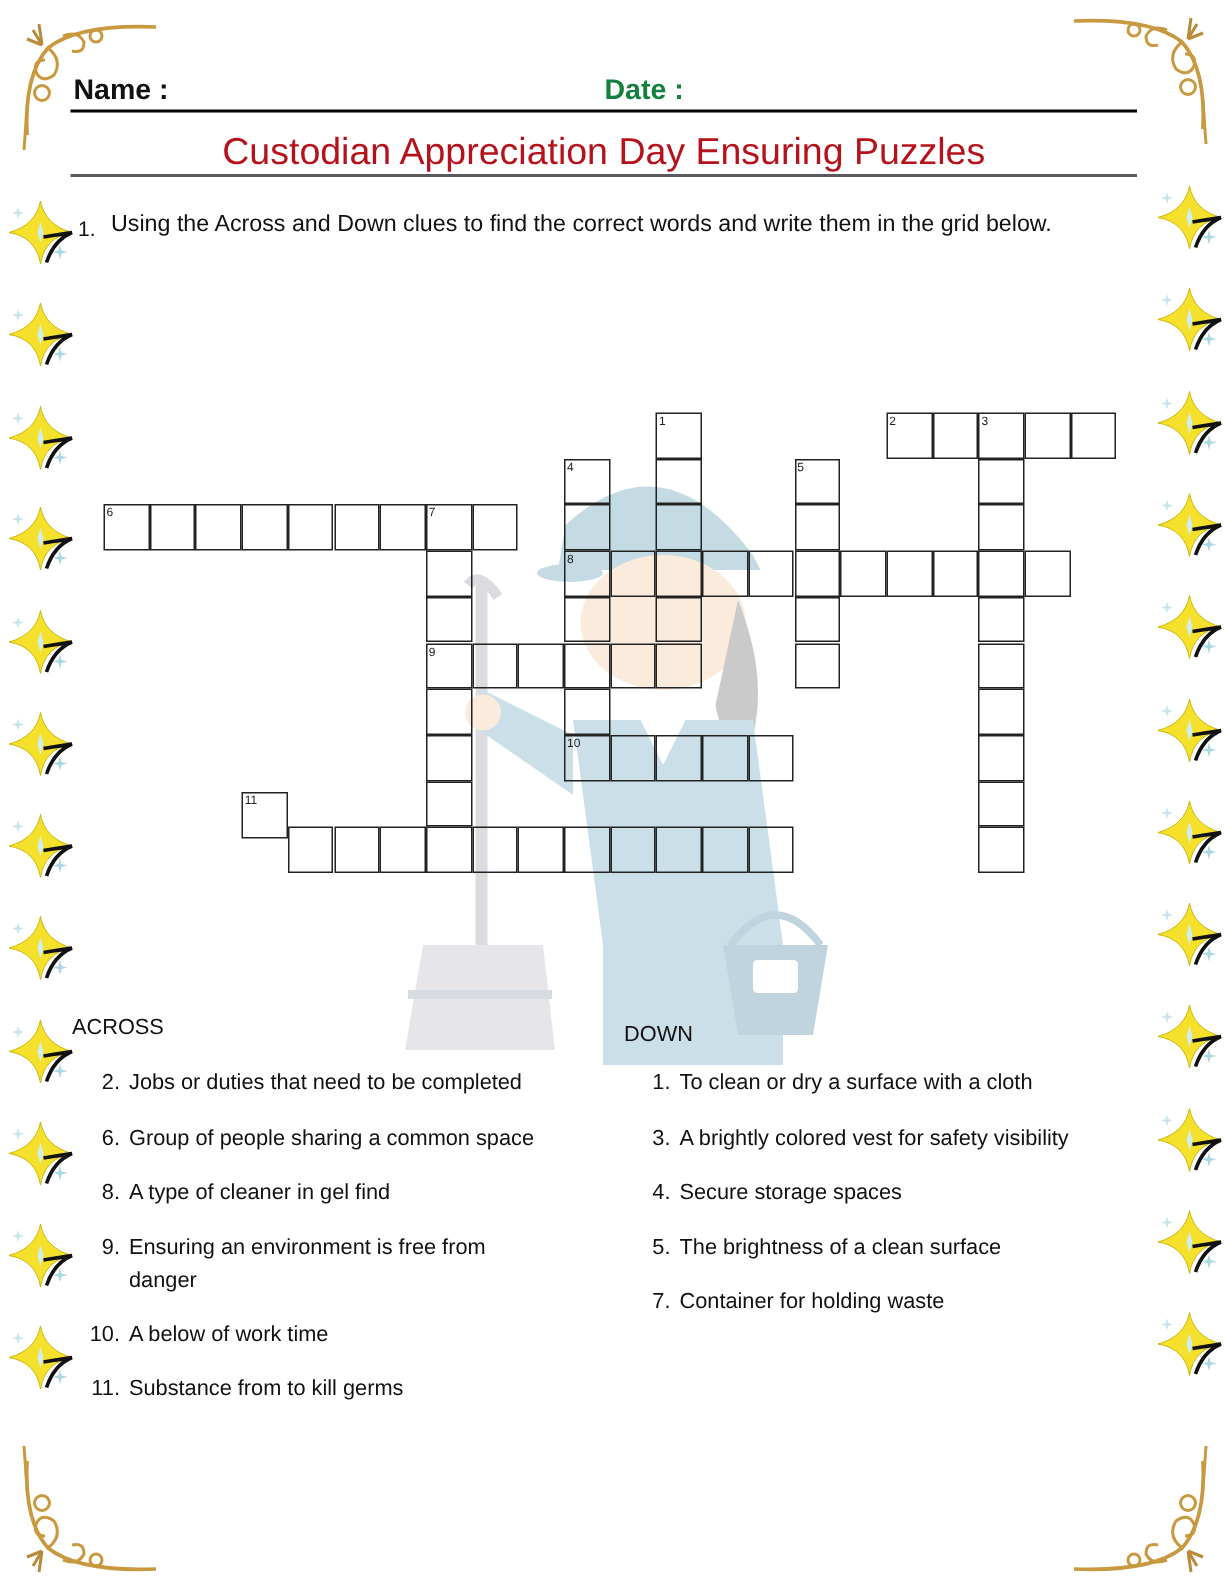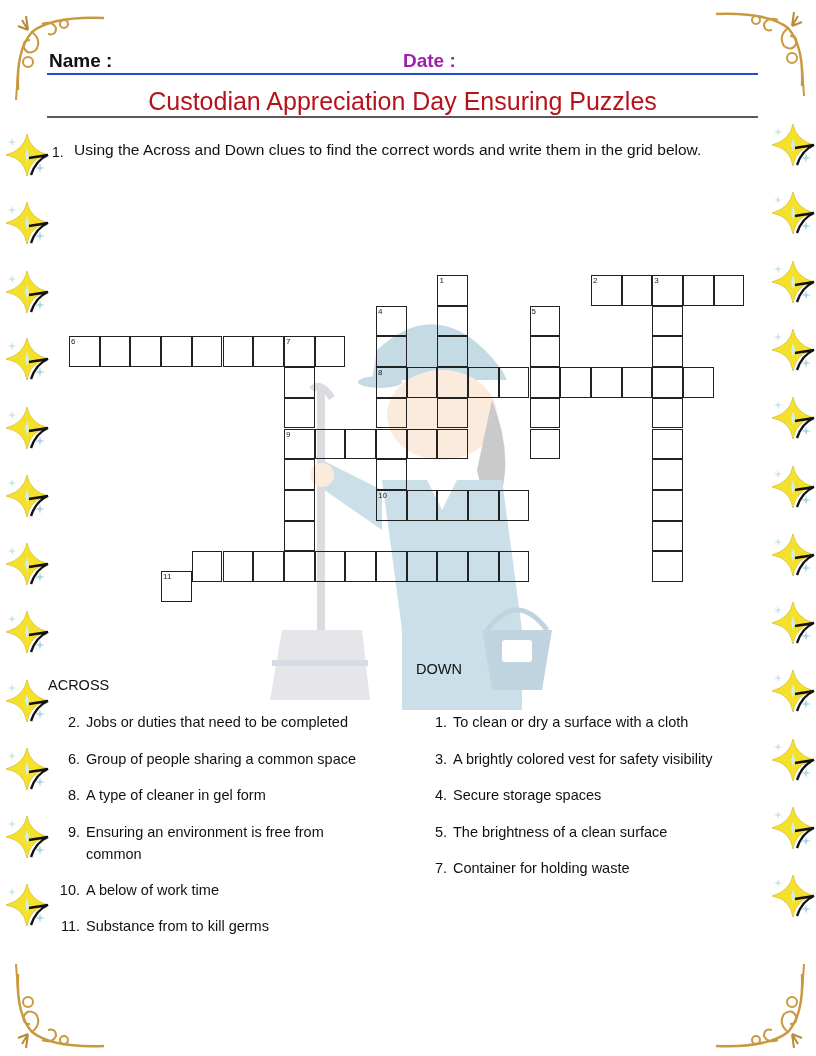--- a/index.html
+++ b/index.html
@@ -10,23 +10,23 @@
   .corner svg { width: 100%; height: 100%; }
   .corner.tl { left: 12px; top: 10px; }
   .corner.tr { right: 8px; top: 6px; transform: scaleX(-1); }
   .corner.bl { left: 12px; bottom: 2px; transform: scaleY(-1); }
   .corner.br { right: 8px; bottom: 2px; transform: scale(-1,-1); }
 
   .sparkle { position: absolute; width: 50px; height: 50px; }
   .sparkle svg { width: 100%; height: 100%; }
 
   .header-row { position: absolute; left: 47px; top: 50px; width: 711px; height: 23px;
-                border-bottom: 2px solid #1d4ed8; }
+                border-bottom: 2px solid #000000; }
   .name-label { position: absolute; left: 2px; top: 0; font-size: 19px; font-weight: bold; color: #111; }
-  .date-label { position: absolute; left: 356px; top: 0; font-size: 19px; font-weight: bold; color: #a21caf; }
+  .date-label { position: absolute; left: 356px; top: 0; font-size: 19px; font-weight: bold; color: #15803d; }
 
   .title { position: absolute; left: 47px; top: 86px; width: 711px; height: 30px;
            border-bottom: 2px solid #5a5a5a; text-align: center;
            font-size: 25px; color: #b5121b; line-height: 30px; }
 
   .instruction { position: absolute; left: 52px; top: 140px; width: 660px; font-size: 15.5px; line-height: 20px; }
   .instruction .num { position: absolute; left: 0; top: 2px; font-size: 14px; }
   .instruction .txt { margin-left: 22px; display: block; }
 
   .watermark { position: absolute; left: 262px; top: 310px; width: 300px; height: 400px; opacity: 0.35; }
@@ -375,55 +375,55 @@
     <div class="cell" style="left: 590.9px; top: 367.1px;"></div>
     <div class="cell" style="left: 621.6px; top: 367.1px;"></div>
     <div class="cell" style="left: 683px; top: 367.1px;"></div>
     <div class="cell" style="left: 314.6px; top: 428.5px;"></div>
     <div class="cell" style="left: 345.3px; top: 428.5px;"></div>
     <div class="cell" style="left: 406.7px; top: 428.5px;"></div>
     <div class="cell" style="left: 406.7px; top: 489.9px;"></div>
     <div class="cell" style="left: 437.4px; top: 489.9px;"></div>
     <div class="cell" style="left: 468.1px; top: 489.9px;"></div>
     <div class="cell" style="left: 498.8px; top: 489.9px;"></div>
-    <div class="cell" style="left: 161.1px; top: 571px;">
+    <div class="cell" style="left: 161.1px; top: 528px;">
       <span class="cnum">11</span>
     </div>
     <div class="cell" style="left: 191.8px; top: 551.3px;"></div>
     <div class="cell" style="left: 222.5px; top: 551.3px;"></div>
     <div class="cell" style="left: 253.2px; top: 551.3px;"></div>
     <div class="cell" style="left: 314.6px; top: 551.3px;"></div>
     <div class="cell" style="left: 345.3px; top: 551.3px;"></div>
     <div class="cell" style="left: 376px; top: 551.3px;"></div>
     <div class="cell" style="left: 406.7px; top: 551.3px;"></div>
     <div class="cell" style="left: 437.4px; top: 551.3px;"></div>
     <div class="cell" style="left: 468.1px; top: 551.3px;"></div>
     <div class="cell" style="left: 498.8px; top: 551.3px;"></div>
   </div>
 
 <div class="clues-head" style="left:48px; top:677px;">ACROSS</div>
-<div class="clues-head" style="left:416px; top:661px;">DOWN</div>
+<div class="clues-head" style="left:416px; top:682px;">DOWN</div>
 
 <div id="across-clues">
     <div class="clue" style="left: 48px; top: 712px; width: 360px;">
       <span class="n">2.</span>
       <span class="t">Jobs or duties that need to be completed</span>
     </div>
     <div class="clue" style="left: 48px; top: 748.5px; width: 360px;">
       <span class="n">6.</span>
       <span class="t">Group of people sharing a common space</span>
     </div>
     <div class="clue" style="left: 48px; top: 785px; width: 360px;">
       <span class="n">8.</span>
-      <span class="t">A type of cleaner in gel form</span>
+      <span class="t">A type of cleaner in gel find</span>
     </div>
     <div class="clue" style="left: 48px; top: 821.5px; width: 360px;">
       <span class="n">9.</span>
       <span class="t">Ensuring an environment is free from</span>
-      <span class="t" style="top: 22px;">common</span>
+      <span class="t" style="top: 22px;">danger</span>
     </div>
     <div class="clue" style="left: 48px; top: 879.5px; width: 360px;">
       <span class="n">10.</span>
       <span class="t">A below of work time</span>
     </div>
     <div class="clue" style="left: 48px; top: 916px; width: 360px;">
       <span class="n">11.</span>
       <span class="t">Substance from to kill germs</span>
     </div>
   </div>

